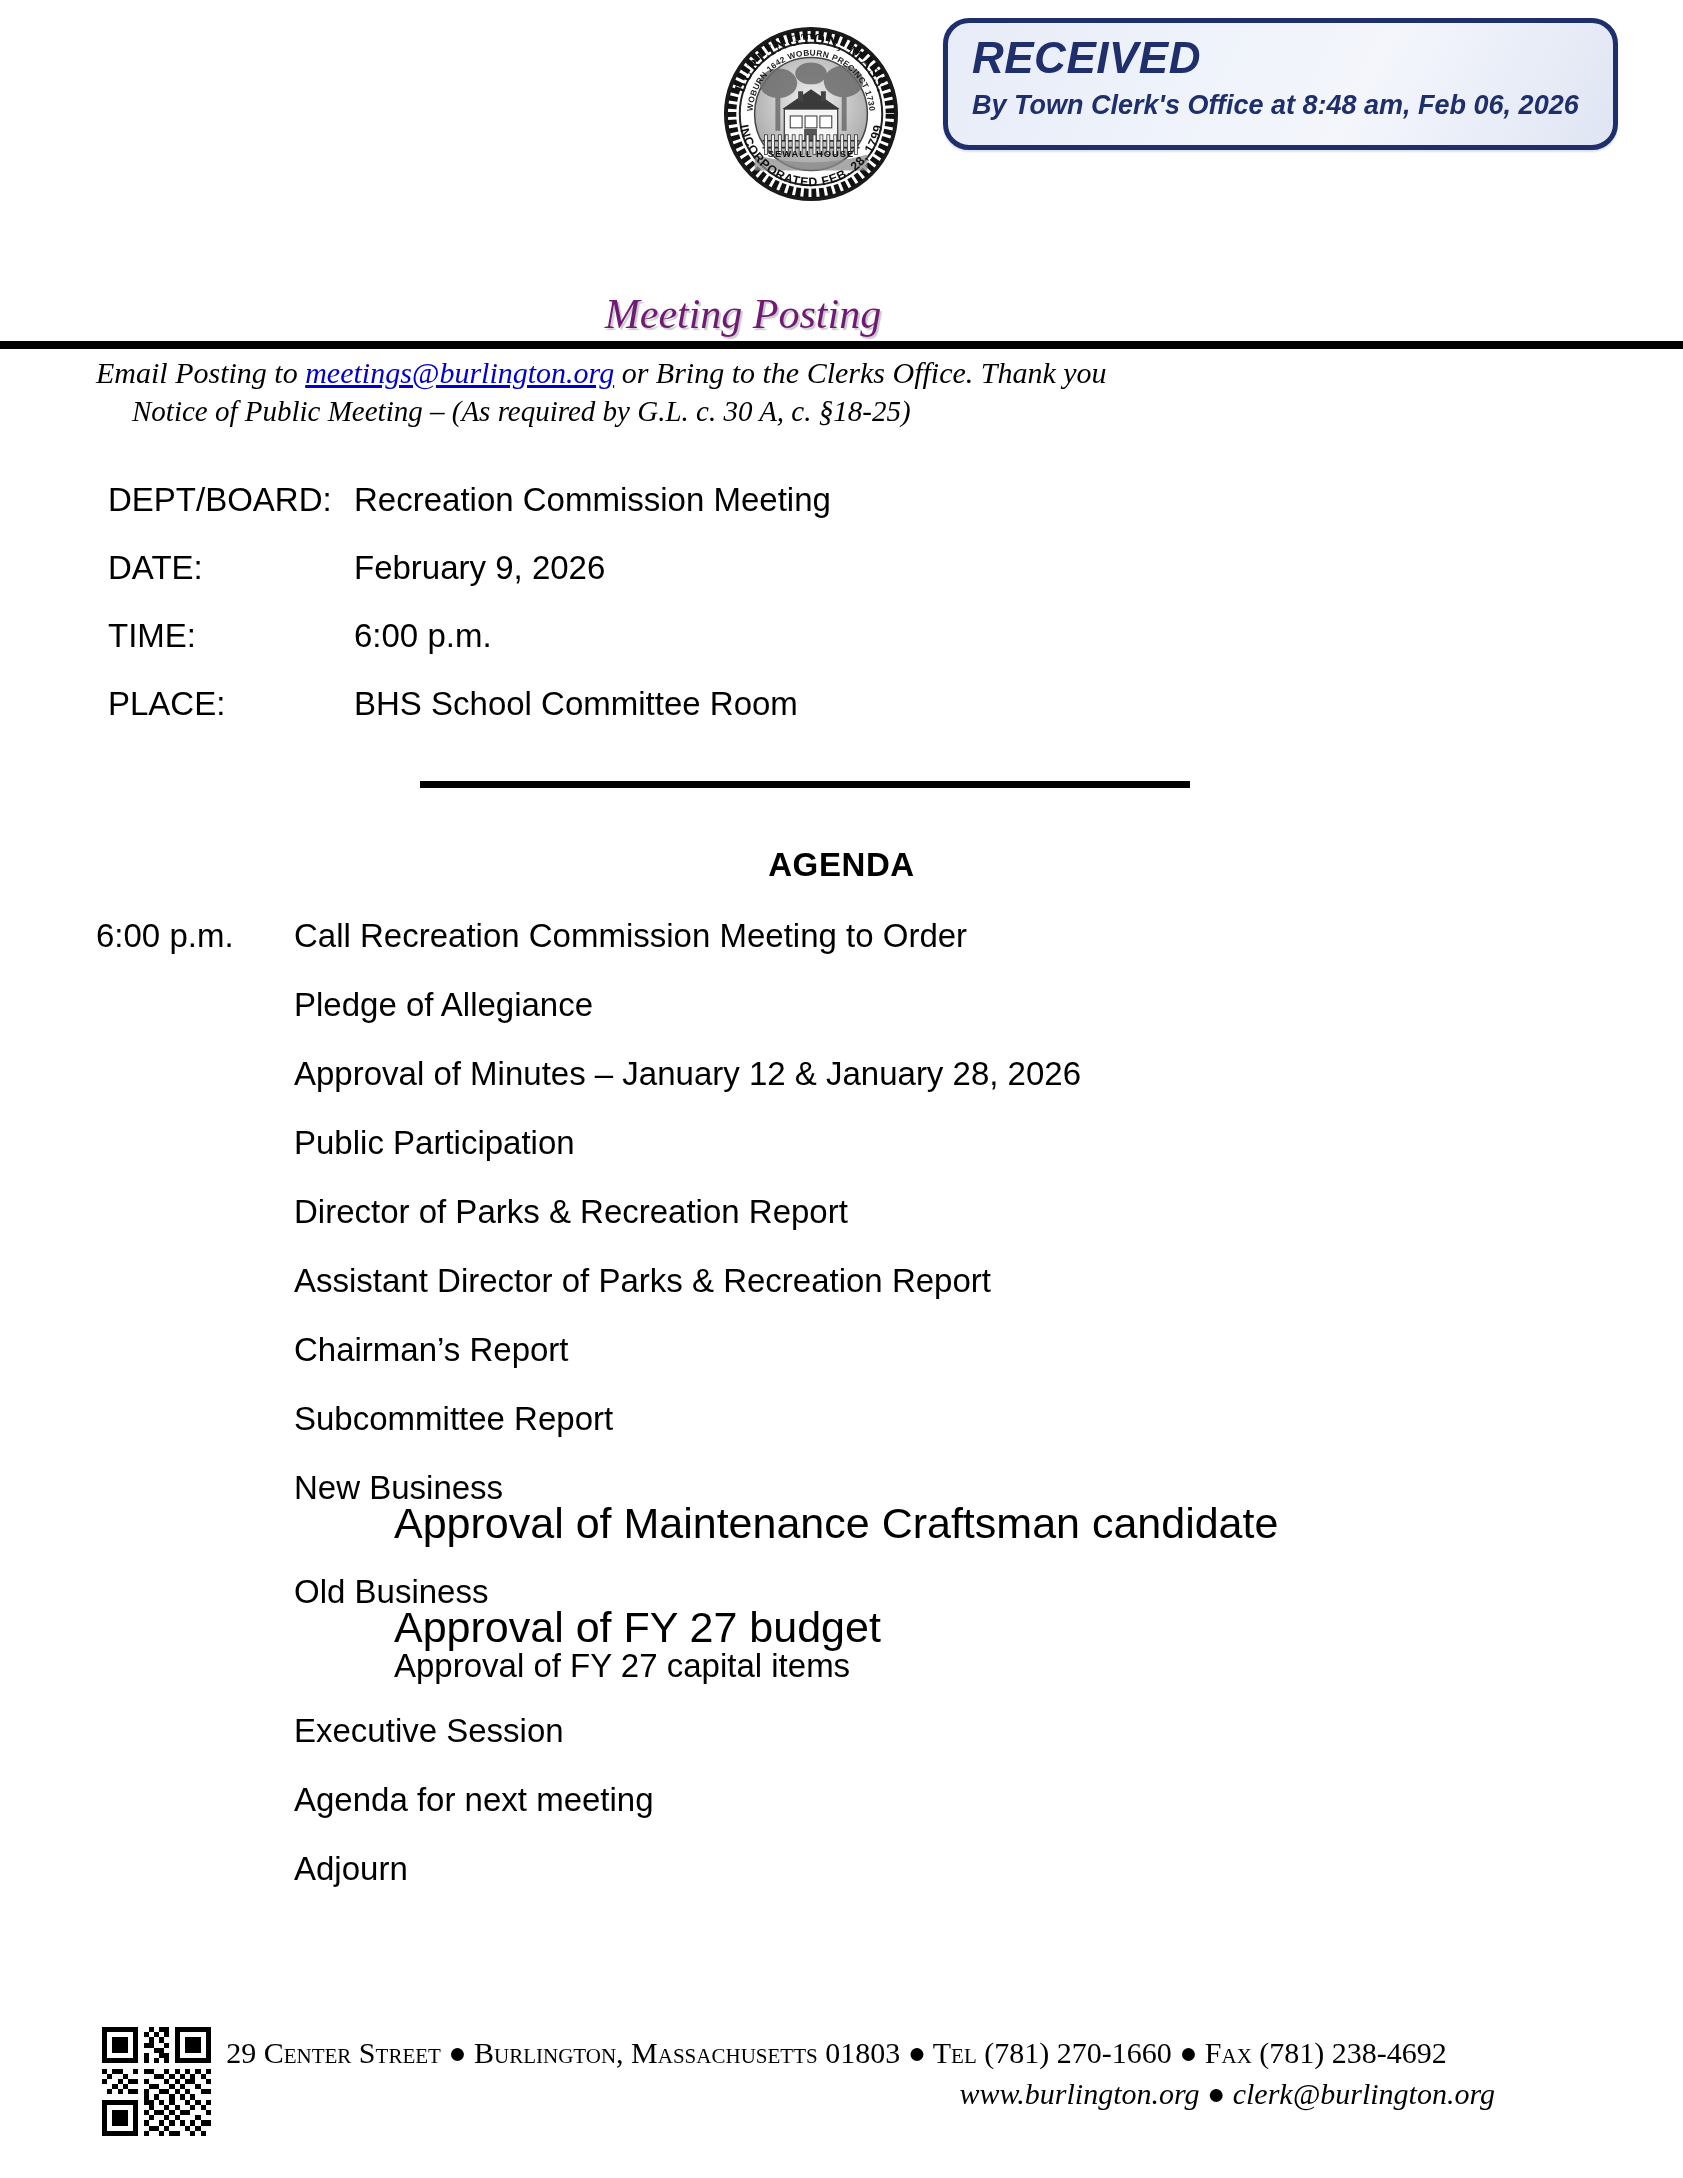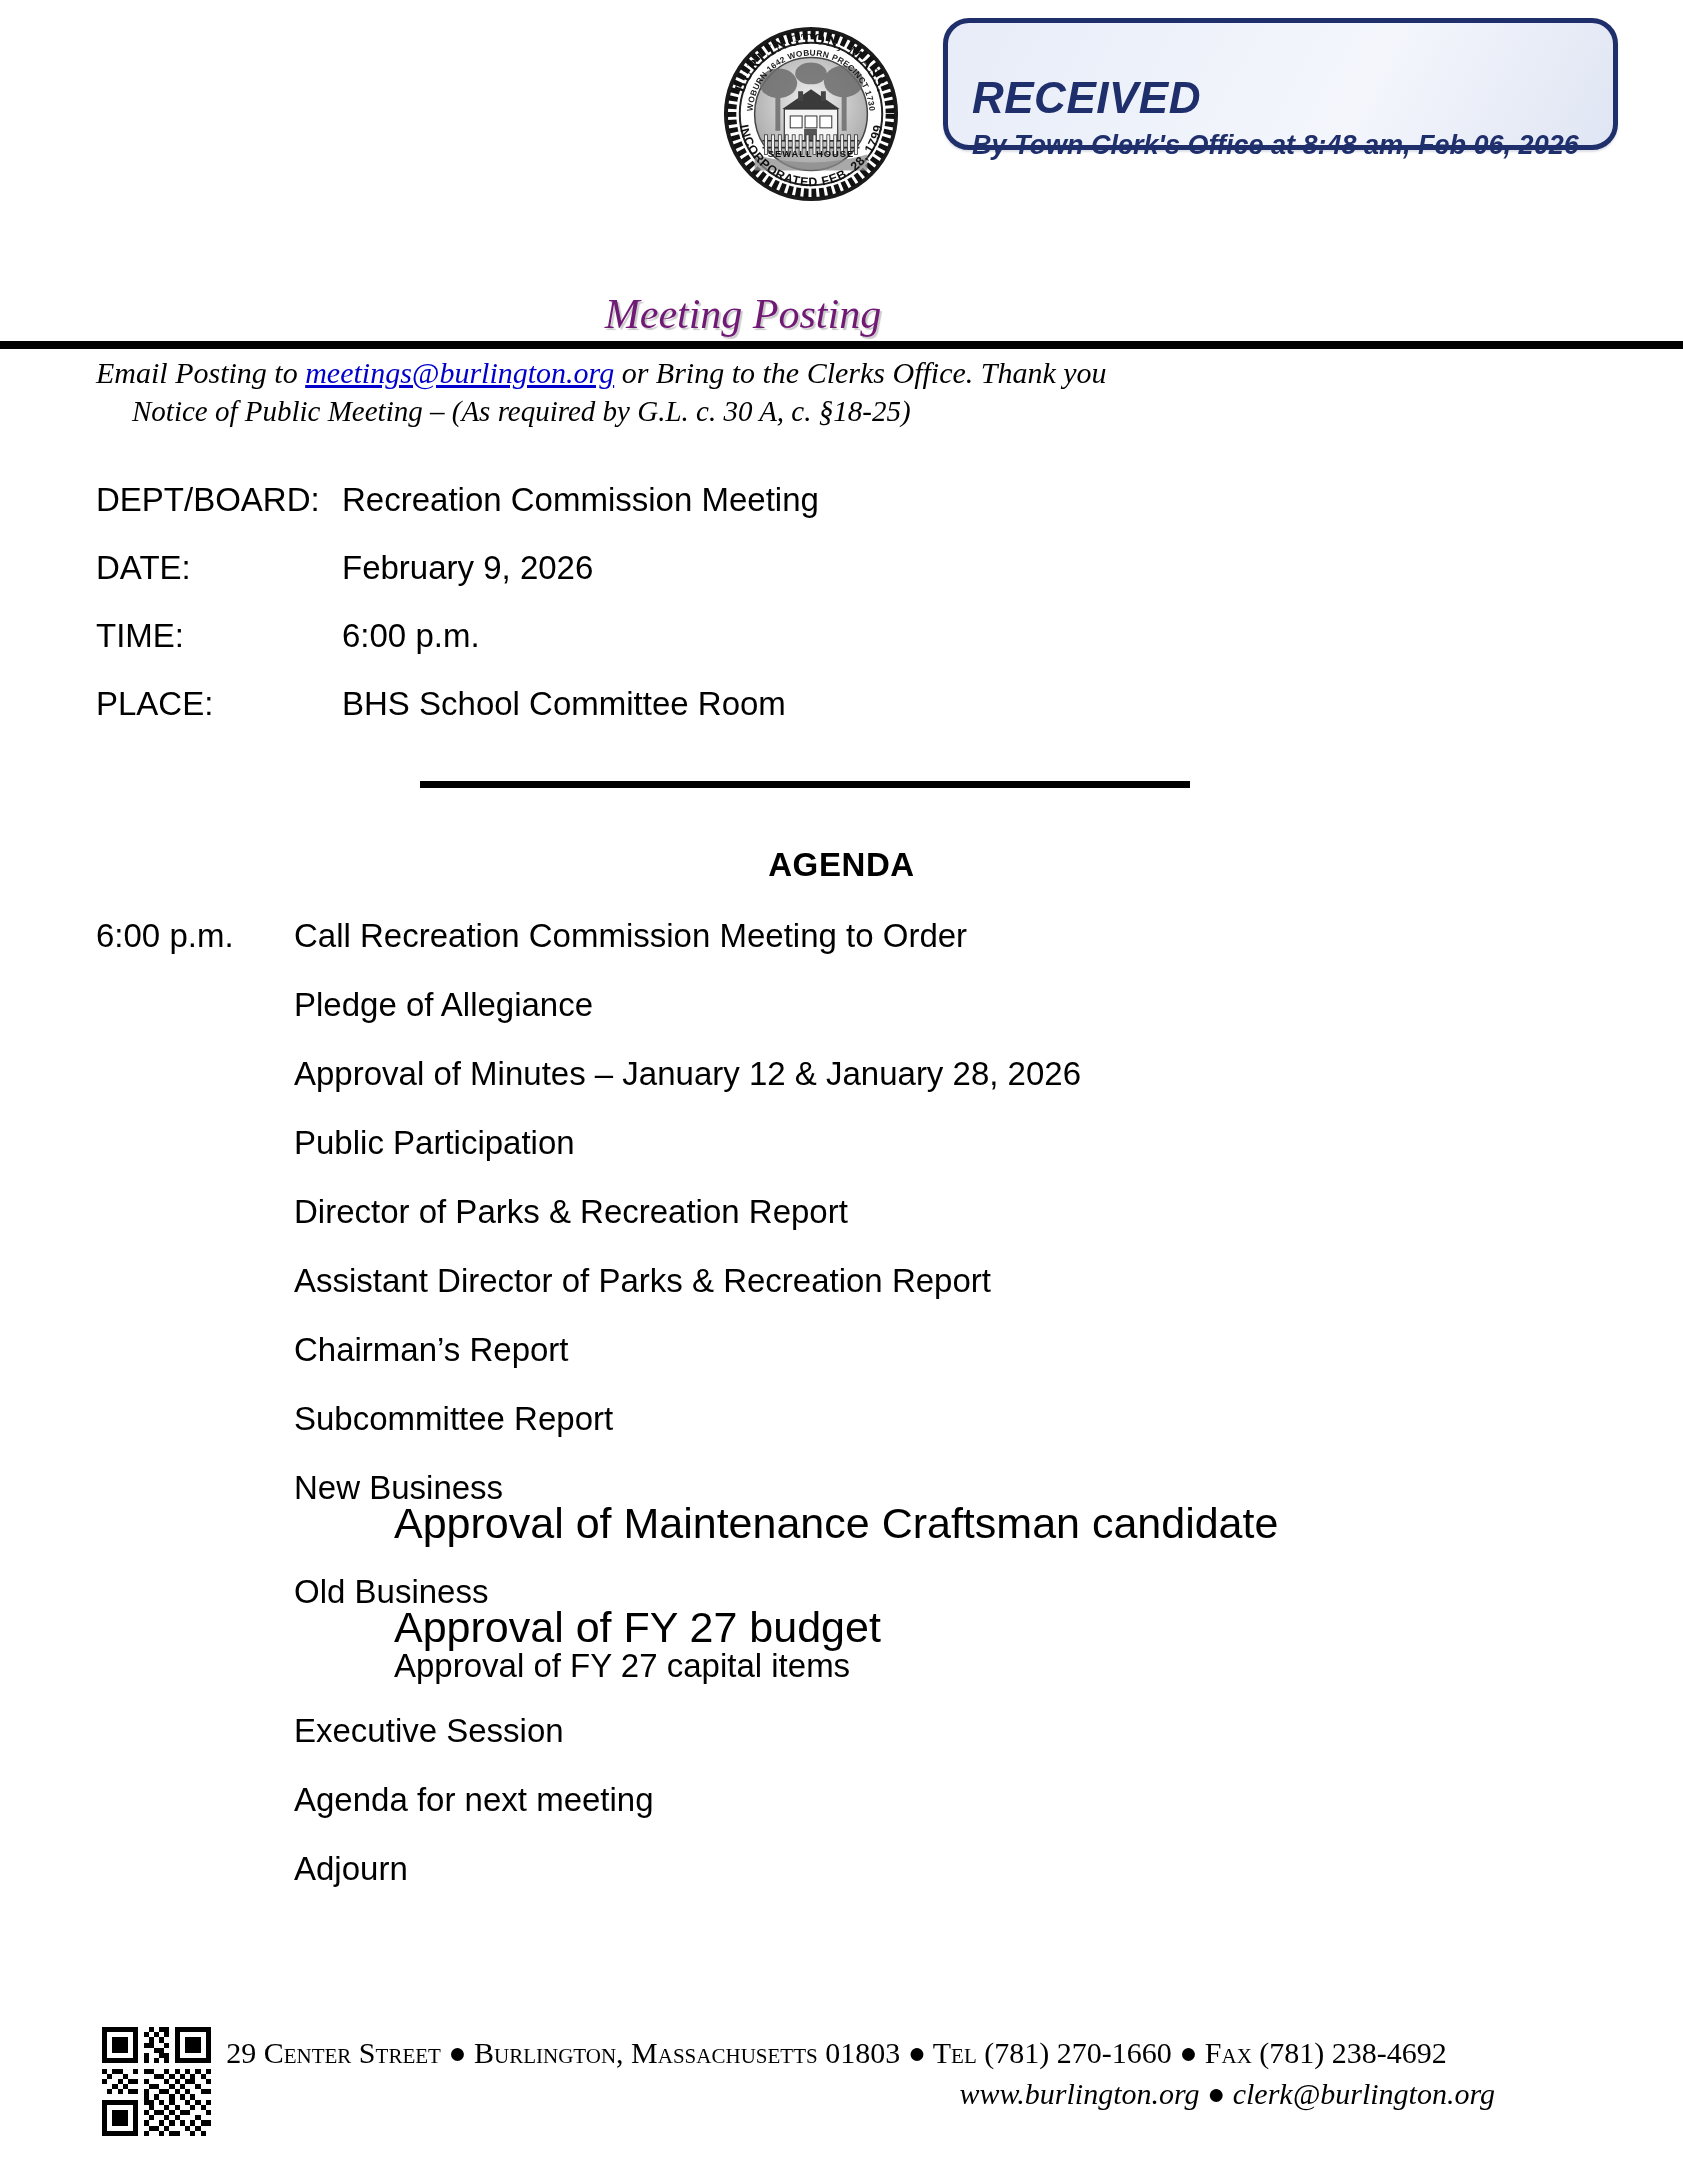--- a/index.html
+++ b/index.html
@@ -36,21 +36,20 @@
   }
   .stamp-title {
     font-family: "Liberation Sans", sans-serif;
     font-weight: bold;
     font-style: italic;
     font-size: 44px;
     line-height: 50px;
     color: #1f2f6b;
     letter-spacing: 0.5px;
     white-space: nowrap;
-    margin-top: 40px;
   }
   .stamp-sub {
     font-family: "Liberation Sans", sans-serif;
     font-weight: bold;
     font-style: italic;
     font-size: 27px;
     line-height: 36px;
     color: #1f2f6b;
     white-space: nowrap;
     margin-top: 4px;
@@ -136,20 +135,21 @@
     position: absolute;
     left: 0;
     top: 480px;
     width: 1683px;
   }
   .field-row {
     position: relative;
     height: 68px;
     font-size: 33px;
     line-height: 40px;
+    margin-left: 12px;
   }
   .field-label {
     position: absolute;
     left: 96px;
     top: 0;
     white-space: nowrap;
   }
   .field-value {
     position: absolute;
     left: 342px;

